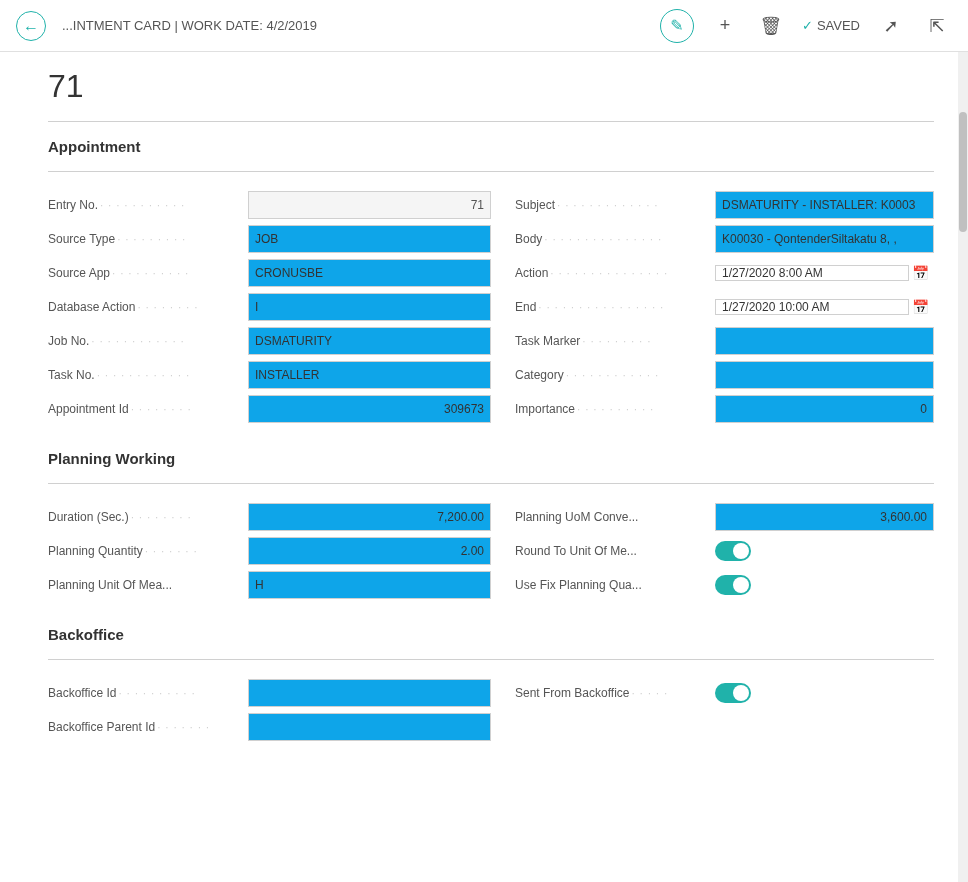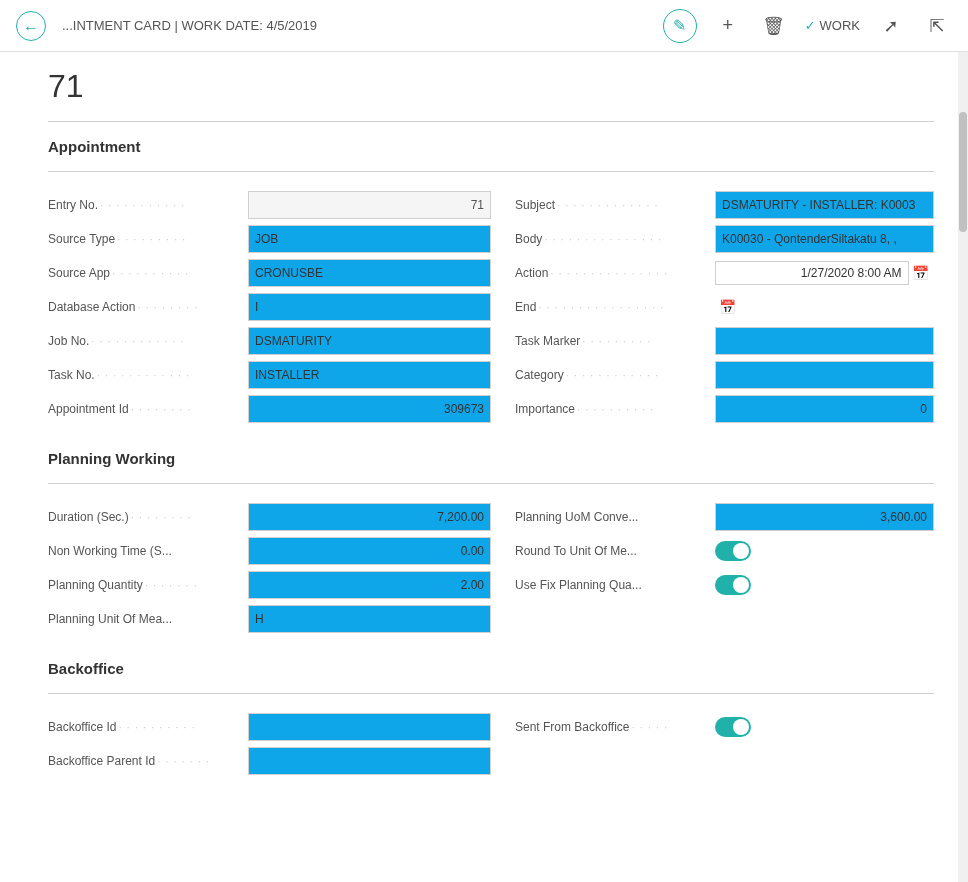--- a/index.html
+++ b/index.html
@@ -144,28 +144,27 @@
     .field-input.right-align {
       text-align: right;
     }
     .field-input-with-icon {
       display: flex;
       align-items: center;
       flex: 1;
     }
     .field-input-with-icon input {
       flex: 1;
-      height: 24px;
+      height: 16px;
       border: 1px solid #d0d0d0;
       padding: 2px 6px;
       font-size: 12px;
       color: #333;
       background: #fff;
       outline: none;
-      text-align: right;
     }
     .cal-icon {
       color: #777;
       font-size: 14px;
       padding: 0 4px;
       cursor: pointer;
     }
     .right-col {
       padding-left: 24px;
     }
@@ -189,27 +188,27 @@
     }
     .section-block {
       margin-bottom: 8px;
     }
   </style>
 </head>
 <body>
 
 <div class="top-bar">
   <button class="back-btn">←</button>
-  <span class="top-bar-title">...INTMENT CARD | WORK DATE: 4/5/2019</span>
+  <span class="top-bar-title">...INTMENT CARD | WORK DATE: 4/2/2019</span>
   <button class="edit-btn">✎</button>
   <button class="icon-btn">+</button>
   <button class="icon-btn">🗑</button>
   <span class="saved-label">
     <span class="check">✓</span>
-    <span>WORK</span>
+    <span>SAVED</span>
   </span>
   <button class="icon-btn">➚</button>
   <button class="icon-btn">⇱</button>
 </div>
 
 <div class="content-area">
   <div class="main-content">
 
     <div class="record-number">71</div>
     <hr class="section-divider">
@@ -296,20 +295,21 @@
               <input value="1/27/2020 8:00 AM" style="">
               <span class="cal-icon">📅</span>
             </div>
           </div>
           <div class="field-row">
             <div class="field-label">
               <span>End</span>
               <span class="field-label-dots"> · · · · · · · · · · · · · · · ·</span>
             </div>
             <div class="field-input-with-icon">
+              <input value="1/27/2020 10:00 AM" style="">
               <span class="cal-icon">📅</span>
             </div>
           </div>
           <div class="field-row">
             <div class="field-label">
               <span>Task Marker</span>
               <span class="field-label-dots"> · · · · · · · · ·</span>
             </div>
             <input class="field-input" value="" style="">
           </div>
@@ -337,26 +337,20 @@
 
       <div class="fields-grid">
 
         <div>
           <div class="field-row">
             <div class="field-label">
               <span>Duration (Sec.)</span>
               <span class="field-label-dots"> · · · · · · · ·</span>
             </div>
             <input class="field-input right-align" value="7,200.00" style="">
-          </div>
-          <div class="field-row">
-            <div class="field-label">
-              <span>Non Working Time (S...</span>
-            </div>
-            <input class="field-input right-align" value="0.00" style="">
           </div>
           <div class="field-row">
             <div class="field-label">
               <span>Planning Quantity</span>
               <span class="field-label-dots"> · · · · · · ·</span>
             </div>
             <input class="field-input right-align" value="2.00" style="">
           </div>
           <div class="field-row">
             <div class="field-label">

